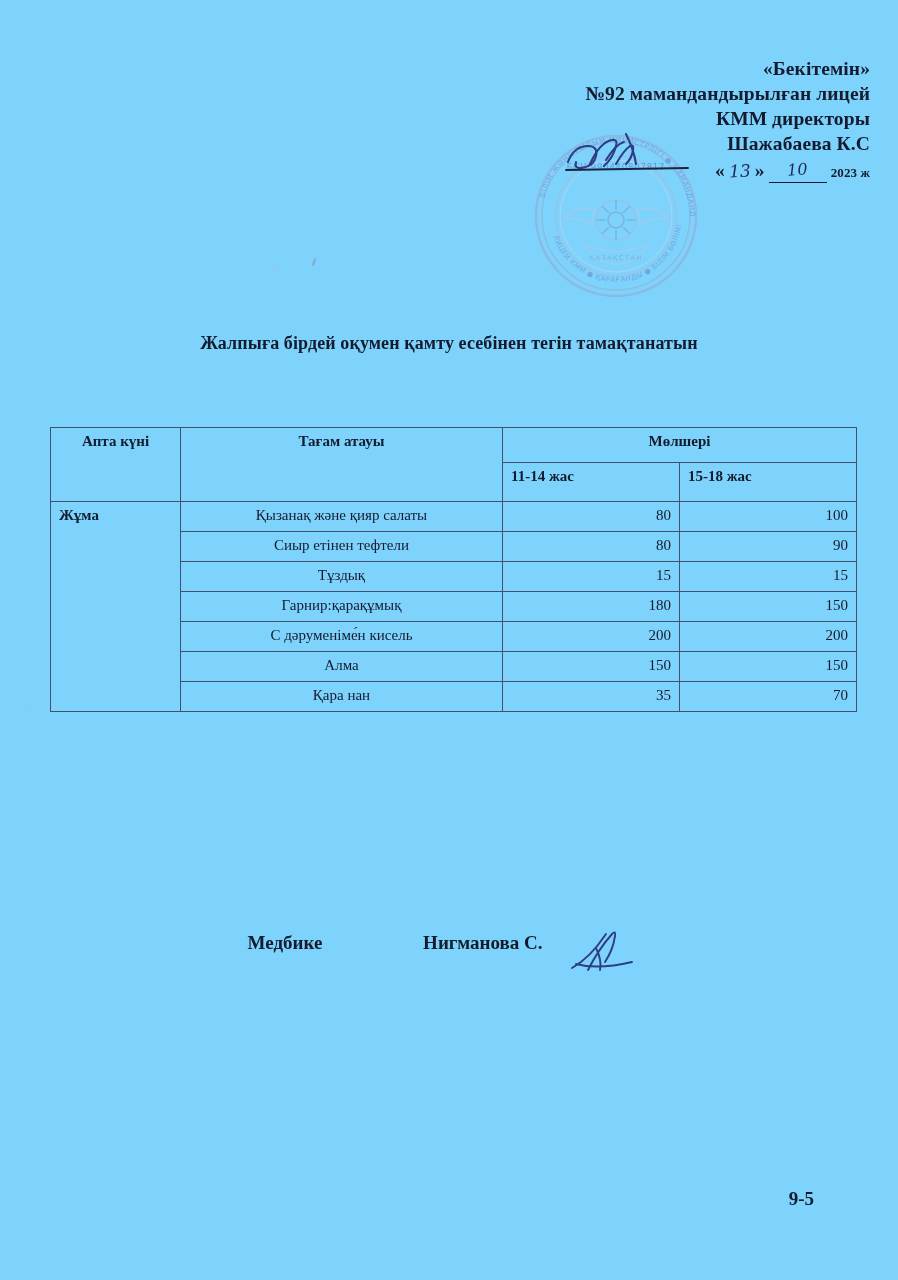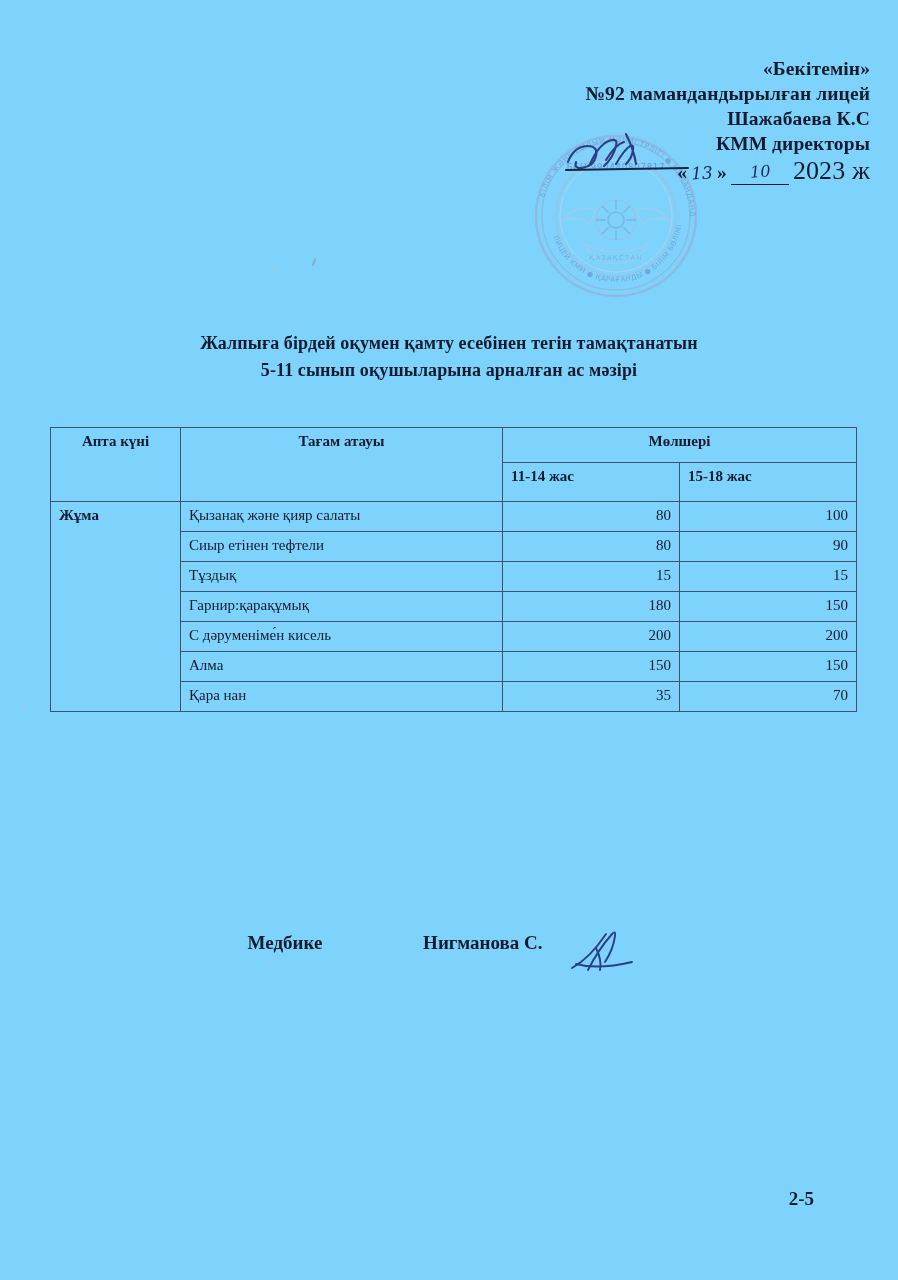--- a/index.html
+++ b/index.html
@@ -62,21 +62,21 @@
   }
   .month-hand {
     font-family: "DejaVu Serif", serif;
     font-style: italic;
     font-weight: normal;
     font-size: 16px;
     color: #1d2a5c;
     transform: rotate(-4deg);
     display: inline-block;
   }
-  .year { font-weight: normal; font-size: 26px; }
+  .year { font-weight: bold; font-size: 13px; }
 
   
   .stamp {
     position: absolute;
     left: 524px;
     top: 124px;
     width: 184px;
     height: 184px;
     z-index: 2;
     opacity: .85;
@@ -154,21 +154,21 @@
   }
 
   .cell-day {
     font-weight: bold;
     text-align: left;
     vertical-align: top;
     padding-top: 6px;
     padding-left: 12px;
   }
   .cell-dish {
-    text-align: left;
+    text-align: center;
     height: 25px;
     margin-top: 32px;
   }
   .cell-amt {
     text-align: right;
     padding-left: 10px;
     height: 25px;
   }
 
   
@@ -220,22 +220,22 @@
   }
 </style>
 </head>
 <body>
 
 <div class="page">
 
   <div class="approval">
     <div>«Бекітемін»</div>
     <div>№92 мамандандырылған лицей</div>
+    <div>КММ директоры</div>
     <div>Шажабаева К.С</div>
-    <div>КММ директоры</div>
     <div class="date-line">
       <span class="q-open">«</span>
       <span class="day-hand">13</span>
       <span class="q-close">»</span>
       <span class="month-slot">
         <span class="month-hand">10</span>
       </span>
       <span class="year">2023 ж</span>
     </div>
   </div>
@@ -287,21 +287,20 @@
         <path d="M46 32 q10 -16 18 -18"></path>
         <path d="M56 36 q8 -14 14 -18 q4 -2 3 4 q-1 8 -7 14"></path>
         <path d="M66 6 q8 16 10 30"></path>
       </g>
       <path d="M6 42 L128 40" stroke="#1b2440" stroke-width="2" fill="none" stroke-linecap="round"></path>
     </svg>
   </div>
 
   <div class="doc-title">
     <div>Жалпыға бірдей оқумен қамту есебінен тегін тамақтанатын</div>
-    <div>5-11 сынып оқушыларына арналған ас мәзірі</div>
   </div>
 
   <table class="menu-table">
     <colgroup>
       <col class="th-day">
         <col class="th-dish">
         <col class="th-a1">
         <col class="th-a2">
     </colgroup>
     <thead>
@@ -364,21 +363,21 @@
         <path d="M30 20 q6 12 4 22"></path>
       </g>
     </svg>
   </div>
 
   <div class="footer-sign">
     <span class="role">Медбике</span>
     <span class="person">Нигманова С.</span>
   </div>
 
-  <div class="page-number">2-5</div>
+  <div class="page-number">9-5</div>
 
   <span class="speck" style="left:272px; top:268px; width:3px; height:3px;"></span>
   <span class="speck dash" style="left:313px; top:258px; width:2px; height:8px;"></span>
   <span class="speck" style="left:270px; top:962px; width:3px; height:3px;"></span>
   <span class="speck dash" style="left:310px; top:942px; width:2px; height:8px;"></span>
   <span class="speck" style="left:24px; top:706px; width:3px; height:3px;"></span>
 
 </div>
 
 </body></html>

